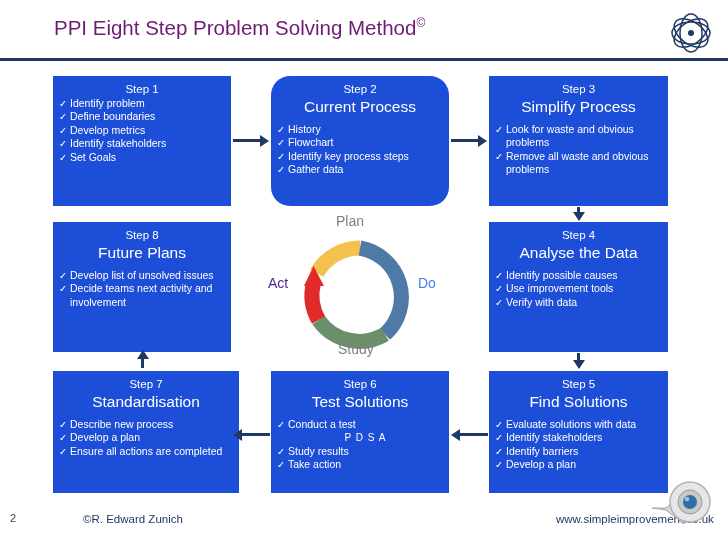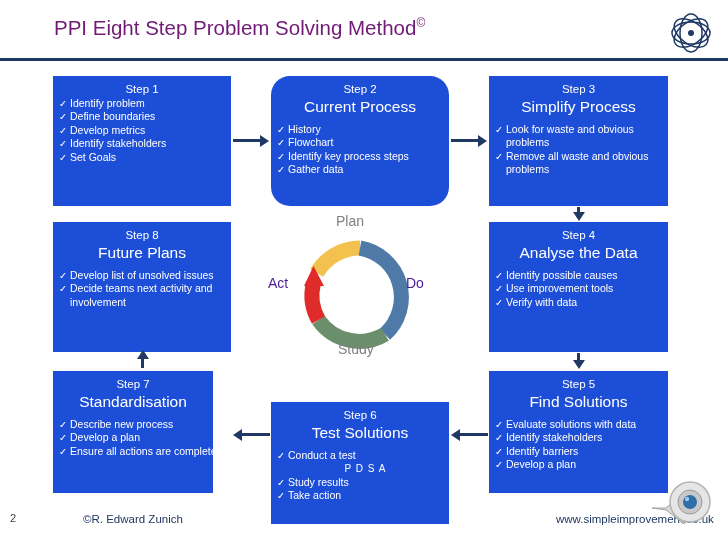--- a/index.html
+++ b/index.html
@@ -56,22 +56,22 @@
     position:absolute;left:0;top:0;font-size:9.5px;color:#ffffff;
   }
   .center-ind{display:block;text-align:center;font-size:10px;line-height:13.4px;color:#fff;letter-spacing:1px;}
 
   
   #box1{left:53px;  top:76px;  width:178px; height:130px;}
   #box2{left:271px; top:76px;  width:178px; height:130px;border-radius:19px;}
   #box3{left:489px; top:76px;  width:179px; height:130px;}
   #box8{left:53px;  top:222px; width:178px; height:130px;}
   #box4{left:489px; top:222px; width:179px; height:130px;}
-  #box7{left:53px;  top:371px; width:160px; height:122px;}
-  #box6{left:271px; top:371px; width:178px; height:122px;margin-top:31px;}
+  #box7{left:53px;  top:371px; width:186px; height:122px;}
+  #box6{left:271px; top:371px; width:178px; height:122px;}
   #box5{left:489px; top:371px; width:179px; height:122px;}
 
   
   .arrow{position:absolute;background:#1f3864;}
   
   .arrow.h{height:3px;}
   .arrow.v{width:3px;}
   .ahead{position:absolute;width:0;height:0;}
   .ahead.right{border-top:6px solid transparent;border-bottom:6px solid transparent;border-left:9px solid #1f3864;}
   .ahead.left{border-top:6px solid transparent;border-bottom:6px solid transparent;border-right:9px solid #1f3864;}
@@ -229,21 +229,21 @@
     <path d="M 88 26 A 50 50 0 0 1 113 112.3" fill="none" stroke="#4f7aa8" stroke-width="15"></path>
 
     <path d="M 113 112.3 A 50 50 0 0 1 46.5 98" fill="none" stroke="#6b8f6b" stroke-width="15"></path>
 
     <path d="M 46.5 98 A 50 50 0 0 1 41.5 61" fill="none" stroke="#e02b2b" stroke-width="15"></path>
 
     <polygon points="41.5,44 32,64 52,64" fill="#e02b2b"></polygon>
   </svg>
 
   <div class="wheel-label" style="left:336px;top:213px;color:#7f7f7f;text-align:center;">Plan</div>
-  <div class="wheel-label" style="left:406px;top:275px;color:#4c1d95;">Do</div>
+  <div class="wheel-label" style="left:418px;top:275px;color:#3b82f6;">Do</div>
   <div class="wheel-label" style="left:338px;top:341px;color:#7f7f7f;">Study</div>
   <div class="wheel-label" style="left:268px;top:275px;color:#4c1d95;">Act</div>
 
   <div class="page-num">2</div>
   <div class="copyright">©R. Edward Zunich</div>
   <div class="website">www.simpleimprovement.co.uk</div>
 
   <svg class="speaker" viewBox="0 0 72 64">
     <path d="M4 46 L18 46 L36 30 L36 62 L18 48 Z" fill="#d9d9d9" stroke="#a6a6a6" stroke-width="1"></path>
     <circle cx="42" cy="40" r="20" fill="#e6e6e6" stroke="#b3b3b3" stroke-width="1.5"></circle>

